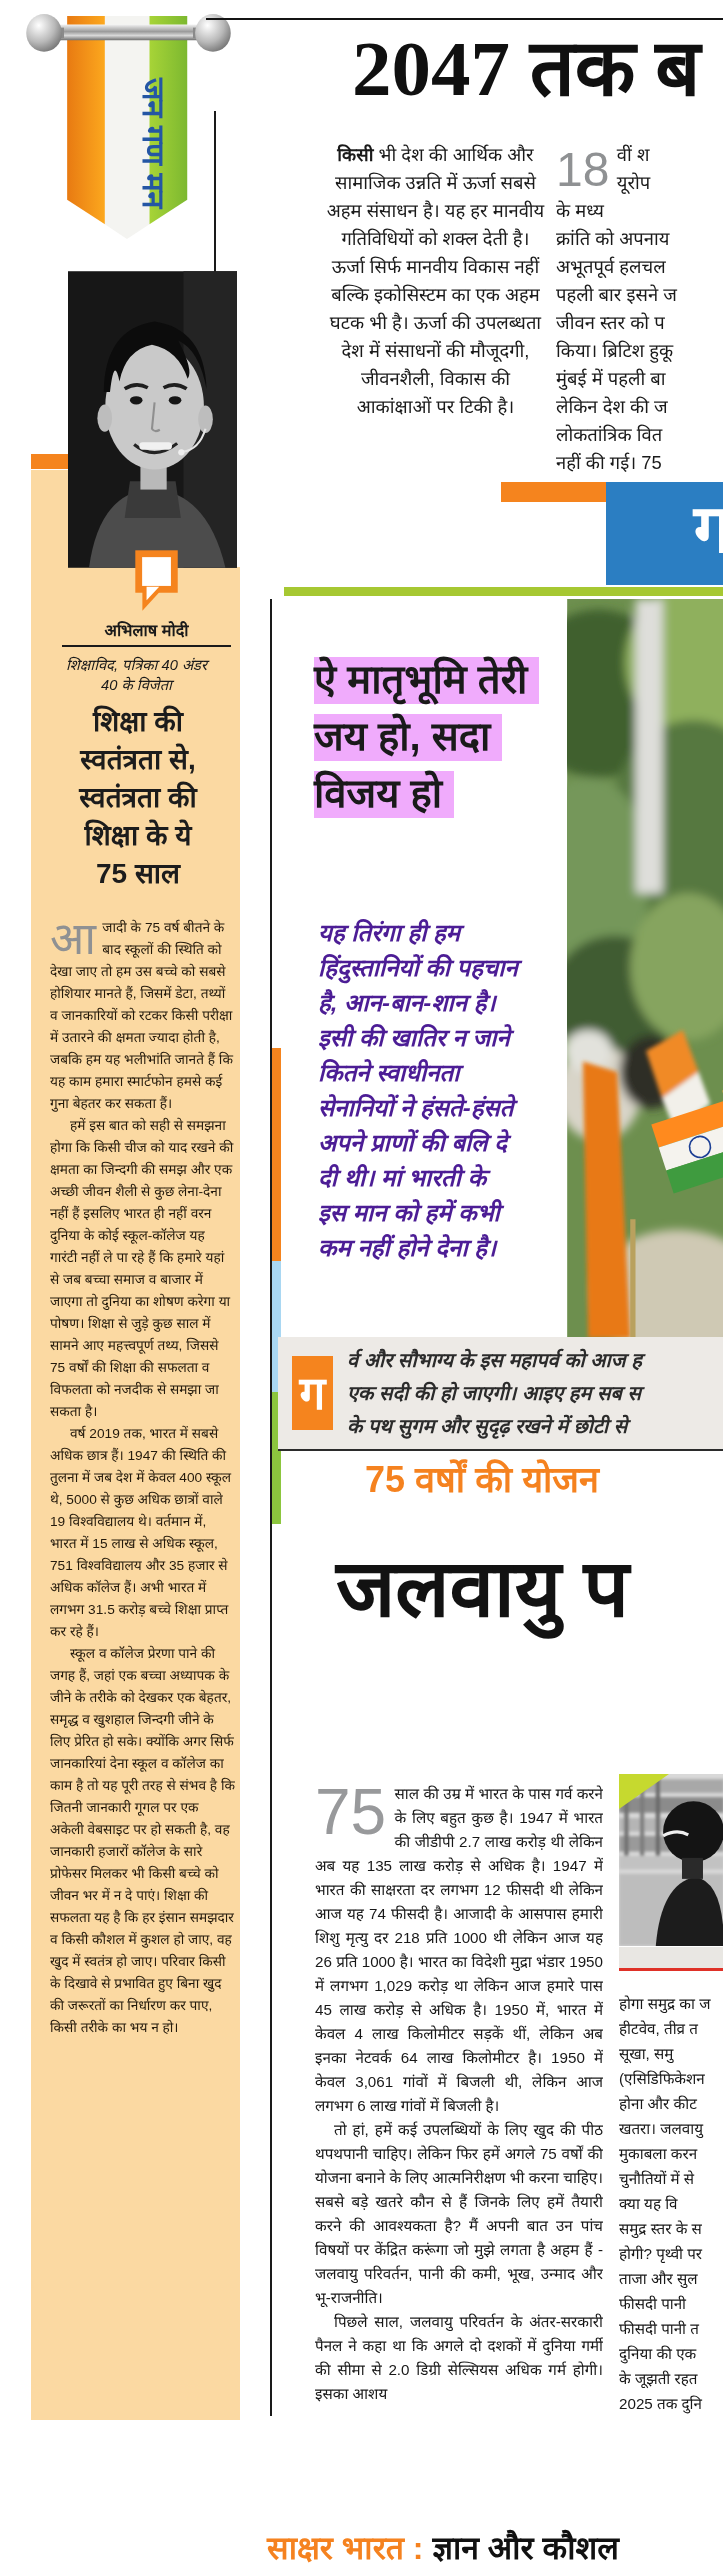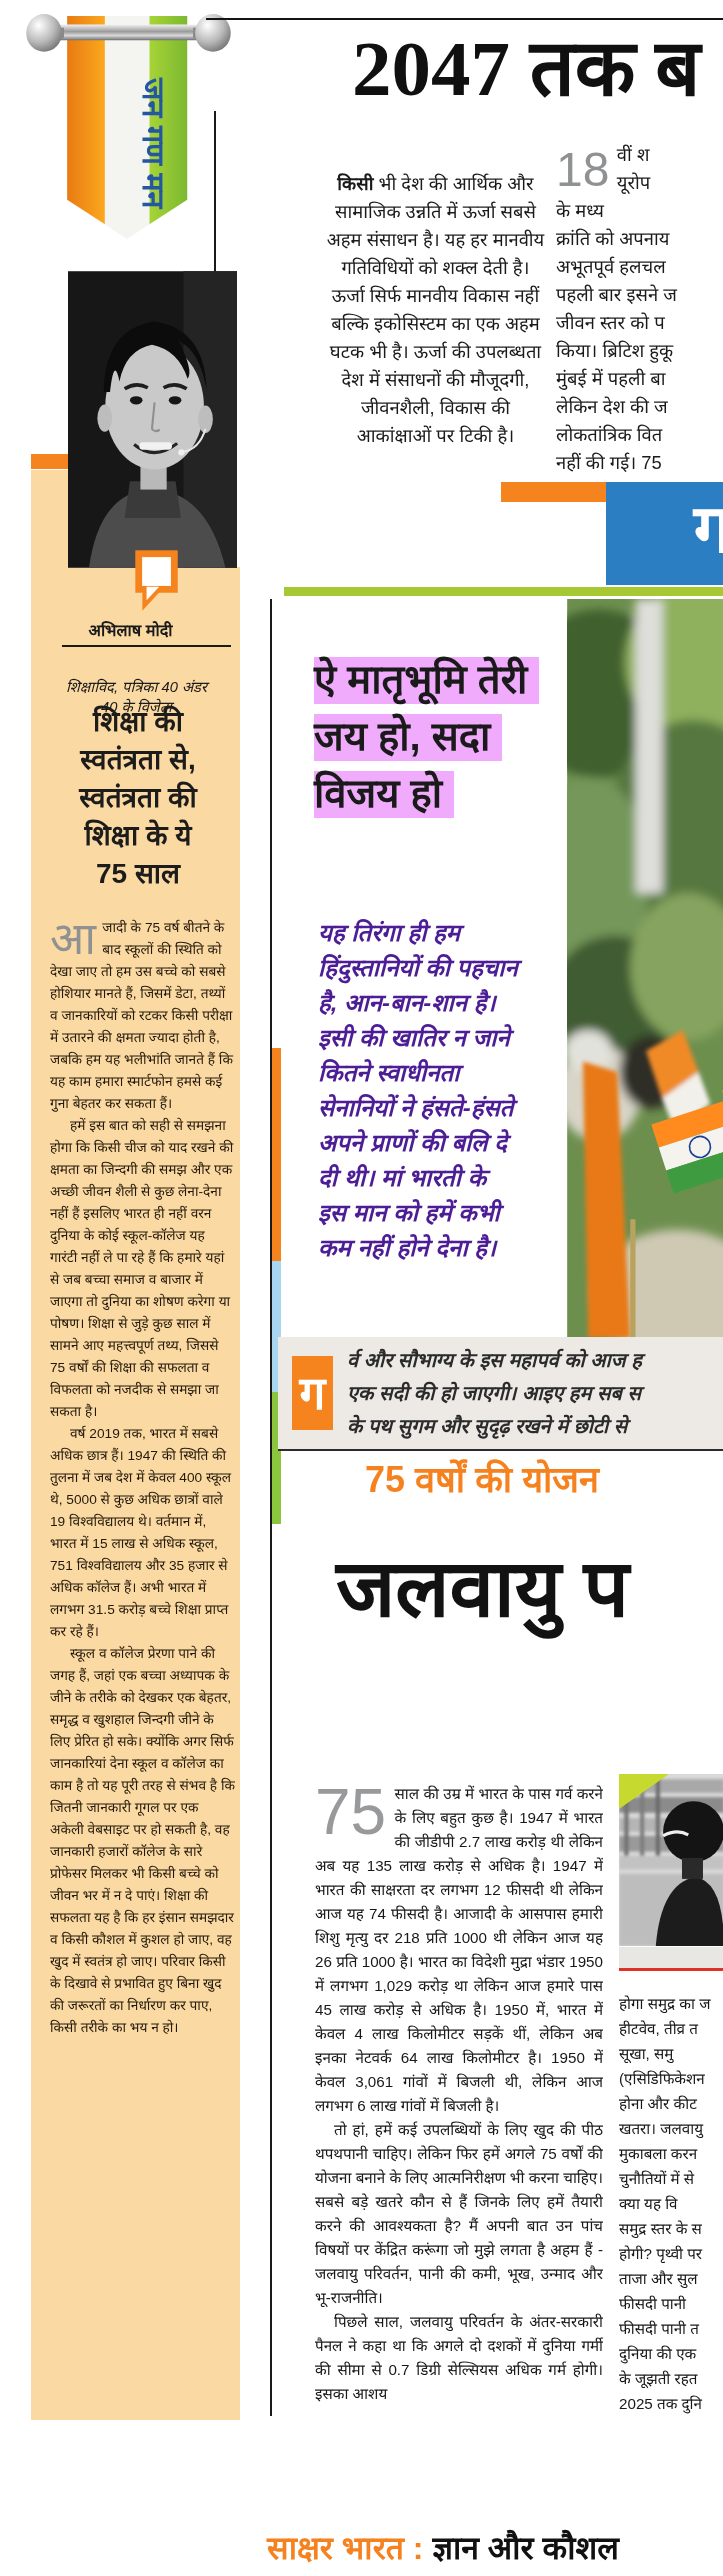--- a/index.html
+++ b/index.html
@@ -8,42 +8,42 @@
   .abs{position:absolute;}
   .nowrap{white-space:nowrap;}
 
   
   #top-rule{left:206px;top:18px;width:518px;height:2.1px;background:#141414;}
   #headline-2047{left:352px;top:27px;font-family:"Liberation Serif",serif;font-weight:700;
                  font-size:79px;line-height:84px;white-space:nowrap;color:#101010;}
   #vrule-top{left:214px;top:111px;width:1.6px;height:161px;background:#1a1a1a;}
 
   
-  #lead-col1{left:323px;top:141px;width:225px;font-size:18.4px;line-height:28px;text-align:center;margin-top:29px;}
+  #lead-col1{left:323px;top:141px;width:225px;font-size:18.4px;line-height:28px;text-align:center;}
   #lead-col1 b{font-weight:700;}
   #lead-col2{left:556px;top:141px;width:173px;font-size:18.4px;line-height:28px;}
   #lead-col2 .dcap{float:left;font-size:48px;line-height:50px;color:#8f9193;font-weight:400;
                    margin:4.2px 7.4px 0 0;}
   #lead-col2 .frag{white-space:nowrap;}
 
   
   #orange-bar-top{left:501px;top:482px;width:105px;height:20px;background:#f5841e;}
   #blue-g-box{left:606px;top:482px;width:118px;height:103px;background:#2b7ec2;overflow:visible;}
   #blue-g-box span{position:absolute;right:-7.4px;top:7.4px;color:#ffffff;font-weight:700;font-size:67px;line-height:79px;}
   #green-bar{left:284px;top:587px;width:440px;height:9px;background:#a6c832;}
 
   
   #orange-notch{left:30.5px;top:454px;width:37px;height:15.2px;background:#f5841e;}
   #peach-strip{left:30.5px;top:470px;width:37px;height:98px;background:#fbd9a2;}
   #peach-main{left:30.5px;top:567px;width:209px;height:1853px;background:#fbd9a2;overflow:hidden;}
   #portrait{left:68px;top:271px;width:169px;height:297px;}
   #bubble{left:134px;top:550px;width:44px;height:64px;}
-  #author-name{left:36px;top:619px;width:189px;text-align:center;font-weight:700;font-size:16.3px;}
+  #author-name{left:52px;top:619px;width:189px;text-align:center;font-weight:700;font-size:16.3px;}
   #author-rule{left:62px;top:645px;width:169px;height:1.6px;background:#1a1a1a;}
-  #author-role{left:42px;top:677px;width:189px;text-align:center;font-style:italic;font-size:14.7px;line-height:20px;}
+  #author-role{left:42px;top:655px;width:189px;text-align:center;font-style:italic;font-size:14.7px;line-height:20px;}
   #edu-headline{left:36px;top:703px;width:204px;text-align:center;font-weight:700;font-size:28px;line-height:38px;color:#1c1c1c;}
   #edu-body{left:50px;top:917px;width:185px;height:1494px;overflow:hidden;font-size:13.7px;line-height:22px;color:#241a0c;}
   #edu-body p{margin:0;}
   #edu-body p.ind{text-indent:20px;}
   #edu-body .dcap{float:left;font-size:45px;line-height:39px;color:#8f9193;margin:2.1px 6.3px 0 0;}
 
   
   #mid-rule{left:270px;top:599px;width:1.6px;height:1817px;background:#1a1a1a;}
   #bar-orange{left:272px;top:1048px;width:9px;height:213px;background:#f5841e;}
   #bar-sky{left:272px;top:1261px;width:9px;height:131px;background:#a9d7f2;}
@@ -287,21 +287,21 @@
       <div class="nowrap">के पथ सुगम और सुदृढ़ रखने में छोटी से</div>
     </div>
   </div>
 
   <div class="abs" id="plan-headline">75 वर्षों की योजन</div>
   <div class="abs" id="climate-h1">जलवायु प</div>
 
   <div class="abs" id="climate-col1">
     <p><span class="dcap">75</span><span>साल की उम्र में भारत के पास गर्व करने के लिए बहुत कुछ है। 1947 में भारत की जीडीपी 2.7 लाख करोड़ थी लेकिन अब यह 135 लाख करोड़ से अधिक है। 1947 में भारत की साक्षरता दर लगभग 12 फीसदी थी लेकिन आज यह 74 फीसदी है। आजादी के आसपास हमारी शिशु मृत्यु दर 218 प्रति 1000 थी लेकिन आज यह 26 प्रति 1000 है। भारत का विदेशी मुद्रा भंडार 1950 में लगभग 1,029 करोड़ था लेकिन आज हमारे पास 45 लाख करोड़ से अधिक है। 1950 में, भारत में केवल 4 लाख किलोमीटर सड़कें थीं, लेकिन अब इनका नेटवर्क 64 लाख किलोमीटर है। 1950 में केवल 3,061 गांवों में बिजली थी, लेकिन आज लगभग 6 लाख गांवों में बिजली है।</span></p>
     <p class="ind">तो हां, हमें कई उपलब्धियों के लिए खुद की पीठ थपथपानी चाहिए। लेकिन फिर हमें अगले 75 वर्षों की योजना बनाने के लिए आत्मनिरीक्षण भी करना चाहिए। सबसे बड़े खतरे कौन से हैं जिनके लिए हमें तैयारी करने की आवश्यकता है? मैं अपनी बात उन पांच विषयों पर केंद्रित करूंगा जो मुझे लगता है अहम हैं - जलवायु परिवर्तन, पानी की कमी, भूख, उन्माद और भू-राजनीति।</p>
-    <p class="ind">पिछले साल, जलवायु परिवर्तन के अंतर-सरकारी पैनल ने कहा था कि अगले दो दशकों में दुनिया गर्मी की सीमा से 0.7 डिग्री सेल्सियस अधिक गर्म होगी। इसका आशय</p>
+    <p class="ind">पिछले साल, जलवायु परिवर्तन के अंतर-सरकारी पैनल ने कहा था कि अगले दो दशकों में दुनिया गर्मी की सीमा से 2.0 डिग्री सेल्सियस अधिक गर्म होगी। इसका आशय</p>
   </div>
 
   <svg class="abs" id="library-photo" width="105" height="172" viewBox="0 0 200 328" style="left:619px;top:1774px;">
     <defs>
         <filter id="blur3">
           <feGaussianBlur stdDeviation="3"></feGaussianBlur>
         </filter>
       </defs>
     <rect width="200" height="328" fill="#d9d9d9"></rect>
     <g filter="url(#blur3)">

